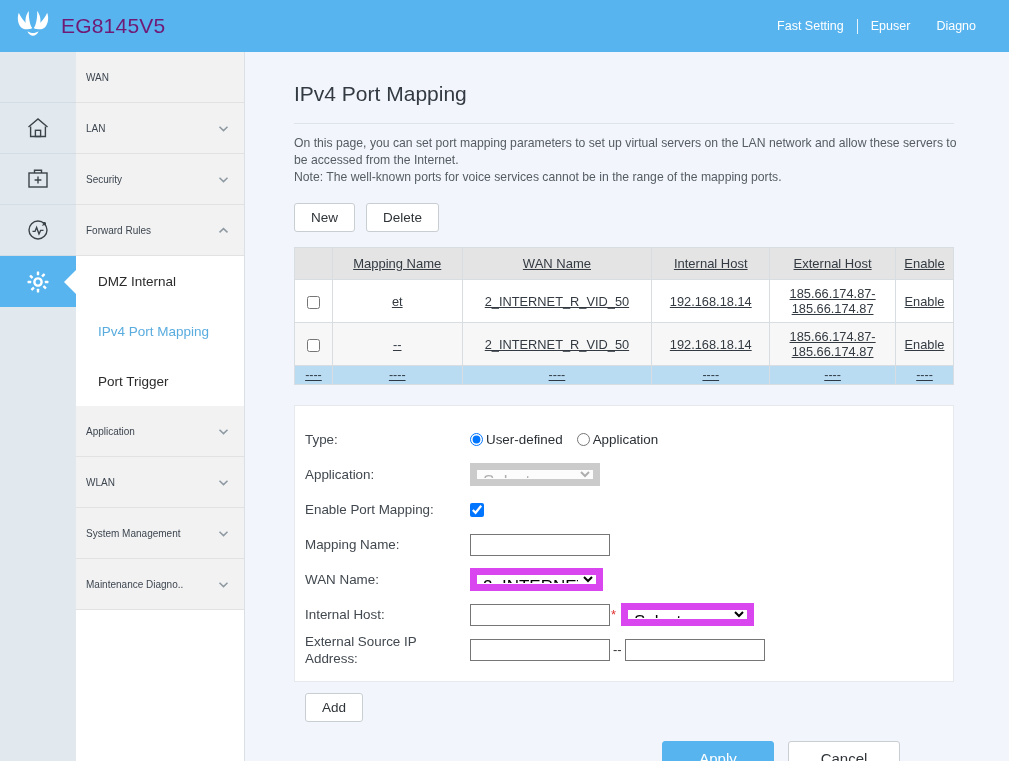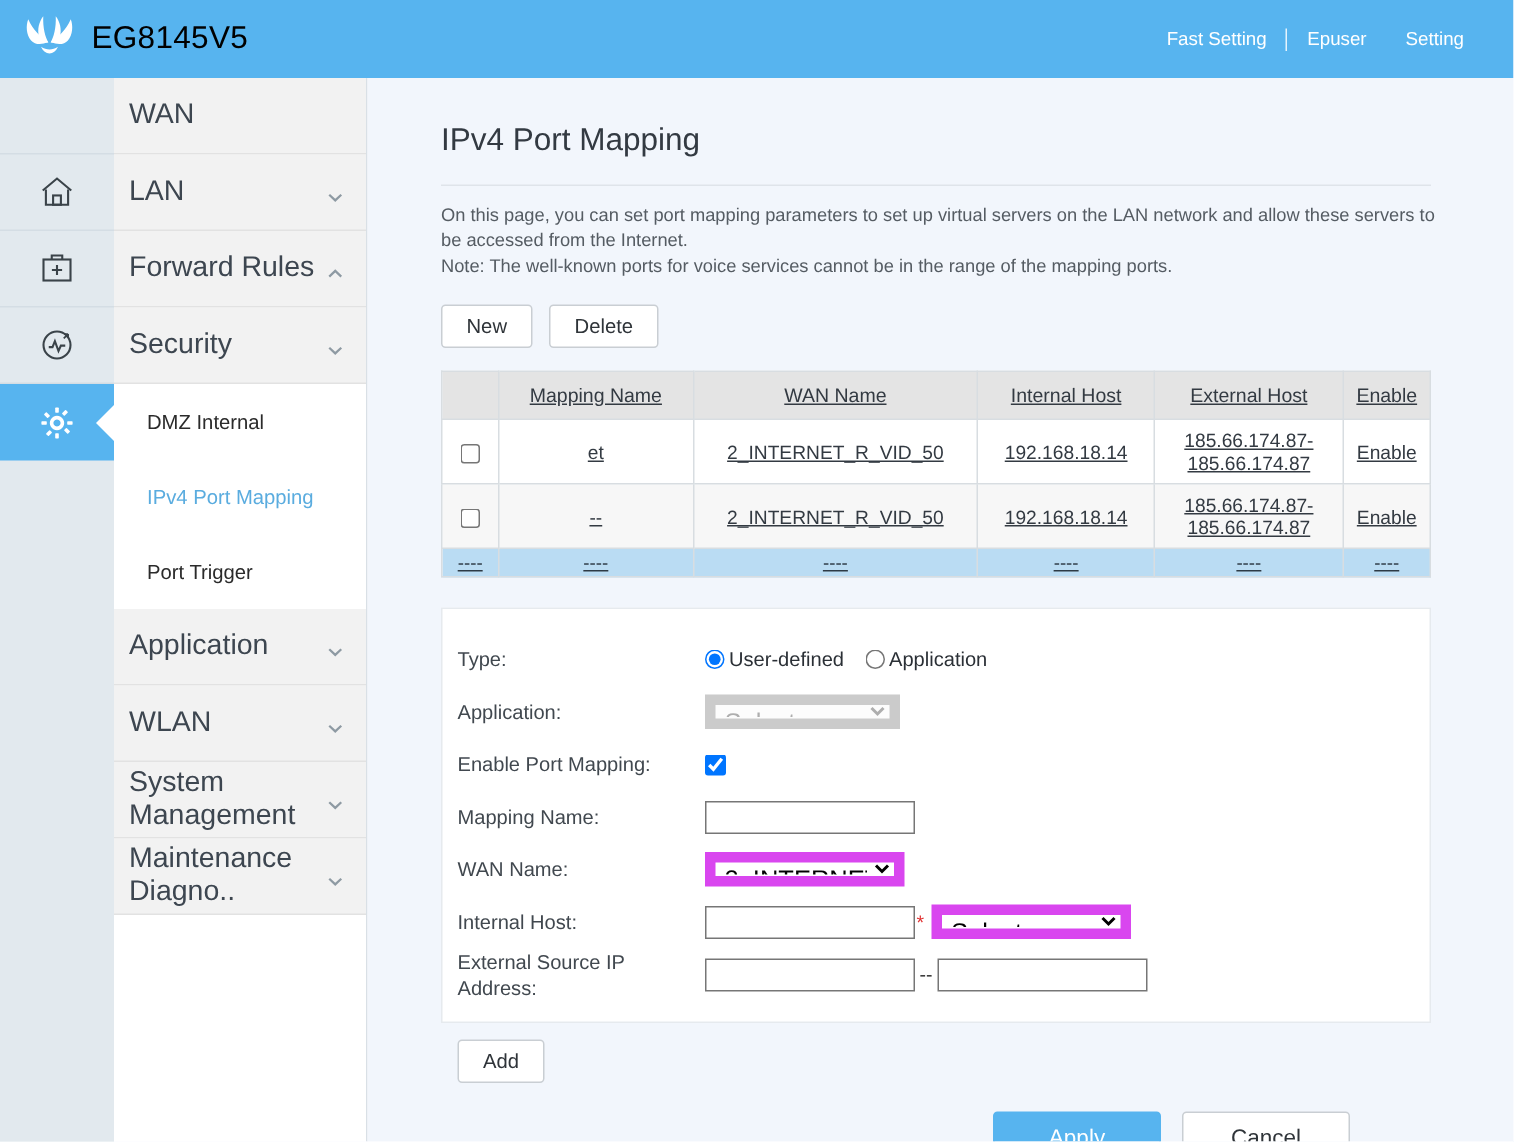--- a/index.html
+++ b/index.html
@@ -14,21 +14,21 @@
 
   
   .topbar {
     position: absolute; left: 0; top: 0; width: 1009px; height: 52px;
     background: #57b4ef;
     display: flex; align-items: center;
   }
   .brand { display: flex; align-items: center; margin-left: 14px; }
   .logo { width: 38px; height: 34px; flex: 0 0 38px; }
   .brand-name {
-    color: #000000; font-size: 21px; margin-left: 9px; letter-spacing: .2px;
+    color: #701a75; font-size: 21px; margin-left: 9px; letter-spacing: .2px;
   }
   .topnav {
     margin-left: auto; margin-right: 20px;
     display: flex; align-items: center; gap: 0px;
   }
   .topnav a {
     color: #ffffff; font-size: 12.5px; text-decoration: none;
     padding: 0 13px; line-height: 16px; display: inline-block;
   }
   .topnav .sep {
@@ -62,21 +62,21 @@
 
   
   .menu {
     position: absolute; left: 76px; top: 0; width: 169px; height: 709px;
     background: #ffffff; border-right: 1px solid #d9e0e6;
   }
   .menu-item {
     height: 51px; display: flex; align-items: center;
     padding: 0 14px 0 10px;
     background: #f2f2f2; border-bottom: 1px solid #e2e2e2;
-    color: #3d4650; font-size: 19px;
+    color: #3d4650; font-size: 10px;
   }
   .menu-item .label { flex: 1 1 auto; }
   .chev { width: 13px; height: 13px; flex: 0 0 13px; color: #8e9aa3; }
   .submenu { background: #ffffff; }
   .sub-item {
     height: 50px; display: flex; align-items: center;
     padding-left: 22px; font-size: 13.5px; color: #2b2b2b;
     background: #ffffff;
   }
   .sub-item.active { color: #5aacdf; }
@@ -197,21 +197,21 @@
             <path d="M14 23.5 C16 24.8 18 25.4 20 25.4 C22 25.4 24 24.8 26 23.5 C24.6 26.6 22.4 28.2 20 28.2 C17.6 28.2 15.4 26.6 14 23.5 Z"></path>
           </g>
         </svg>
       </span>
       <span class="brand-name">EG8145V5</span>
     </div>
     <div class="topnav">
       <a href="#">Fast Setting</a>
       <span class="sep"></span>
       <a href="#">Epuser</a>
-      <a href="#">Setting</a>
+      <a href="#">Diagno</a>
     </div>
   </div>
 
   <div class="below">
 
     <div class="rail">
       <div class="rail-item spacer"></div>
 
       <div class="rail-item">
         <span class="rail-icon">
@@ -273,33 +273,33 @@
       <div class="menu-item">
         <span class="label">LAN</span>
         <span class="chev">
           <svg viewBox="0 0 13 13" width="13" height="13" fill="none" stroke="#8e9aa3" stroke-width="1.5">
               <path d="M2.5 4.8 L6.5 8.6 L10.5 4.8"></path>
             </svg>
         </span>
       </div>
 
       <div class="menu-item">
+        <span class="label">Security</span>
+        <span class="chev">
+          <svg viewBox="0 0 13 13" width="13" height="13" fill="none" stroke="#8e9aa3" stroke-width="1.5">
+              <path d="M2.5 4.8 L6.5 8.6 L10.5 4.8"></path>
+            </svg>
+        </span>
+      </div>
+
+      <div class="menu-item">
         <span class="label">Forward Rules</span>
         <span class="chev">
           <svg viewBox="0 0 13 13" width="13" height="13" fill="none" stroke="#8e9aa3" stroke-width="1.5">
               <path d="M2.5 8.4 L6.5 4.6 L10.5 8.4"></path>
-            </svg>
-        </span>
-      </div>
-
-      <div class="menu-item">
-        <span class="label">Security</span>
-        <span class="chev">
-          <svg viewBox="0 0 13 13" width="13" height="13" fill="none" stroke="#8e9aa3" stroke-width="1.5">
-              <path d="M2.5 4.8 L6.5 8.6 L10.5 4.8"></path>
             </svg>
         </span>
       </div>
 
       <div class="submenu">
         <div class="sub-item">
           <span>DMZ Internal</span>
         </div>
         <div class="sub-item active">
           <span>IPv4 Port Mapping</span>

